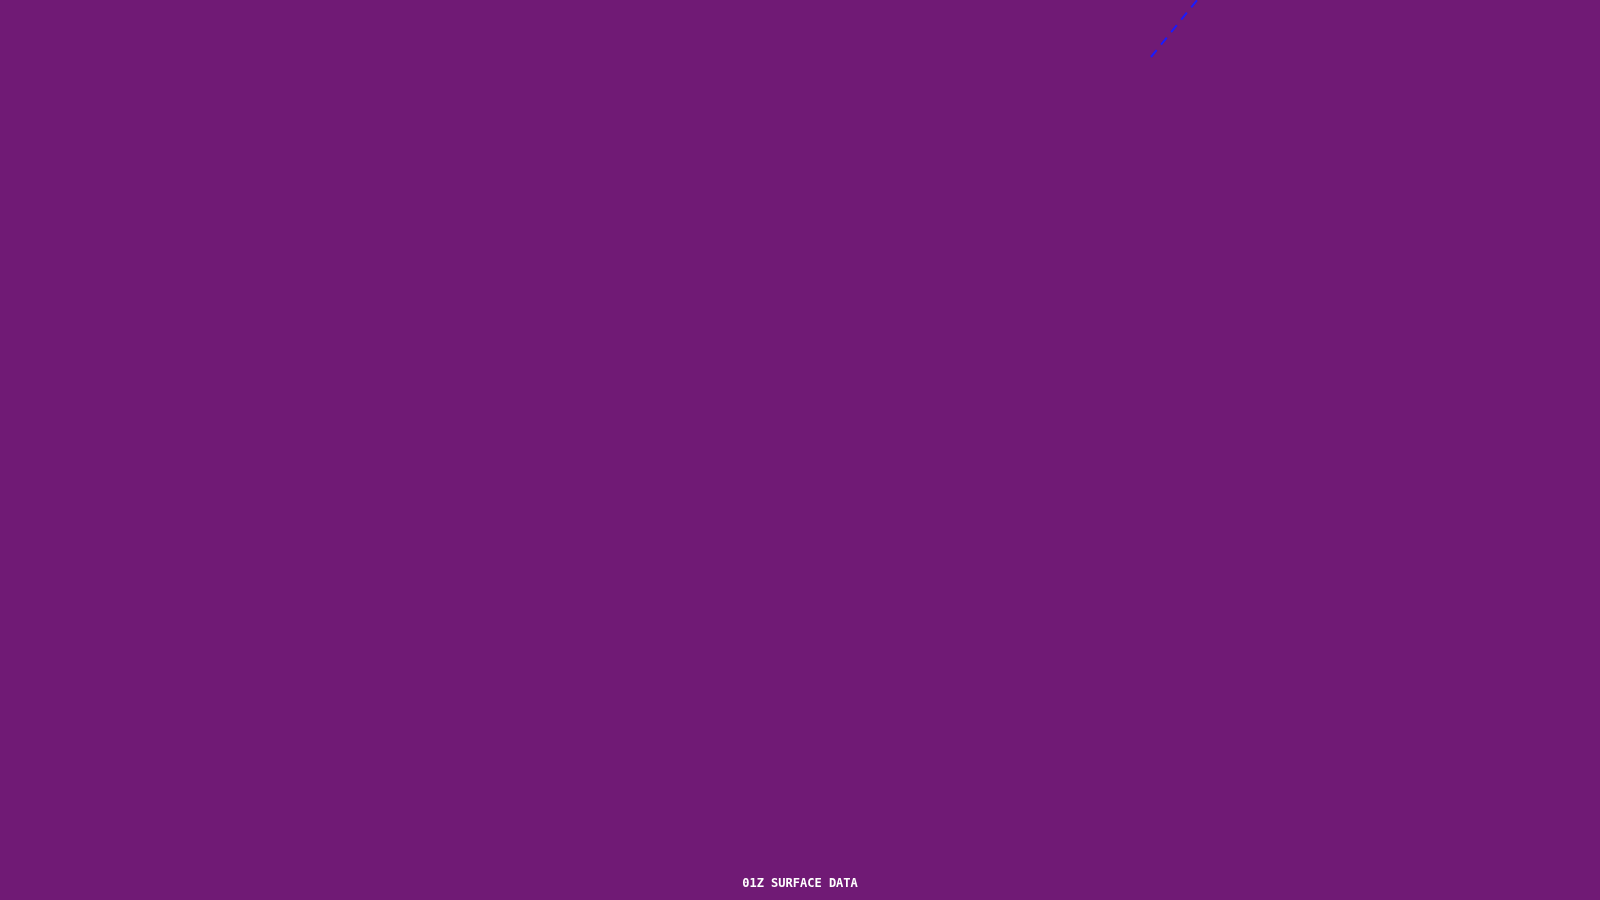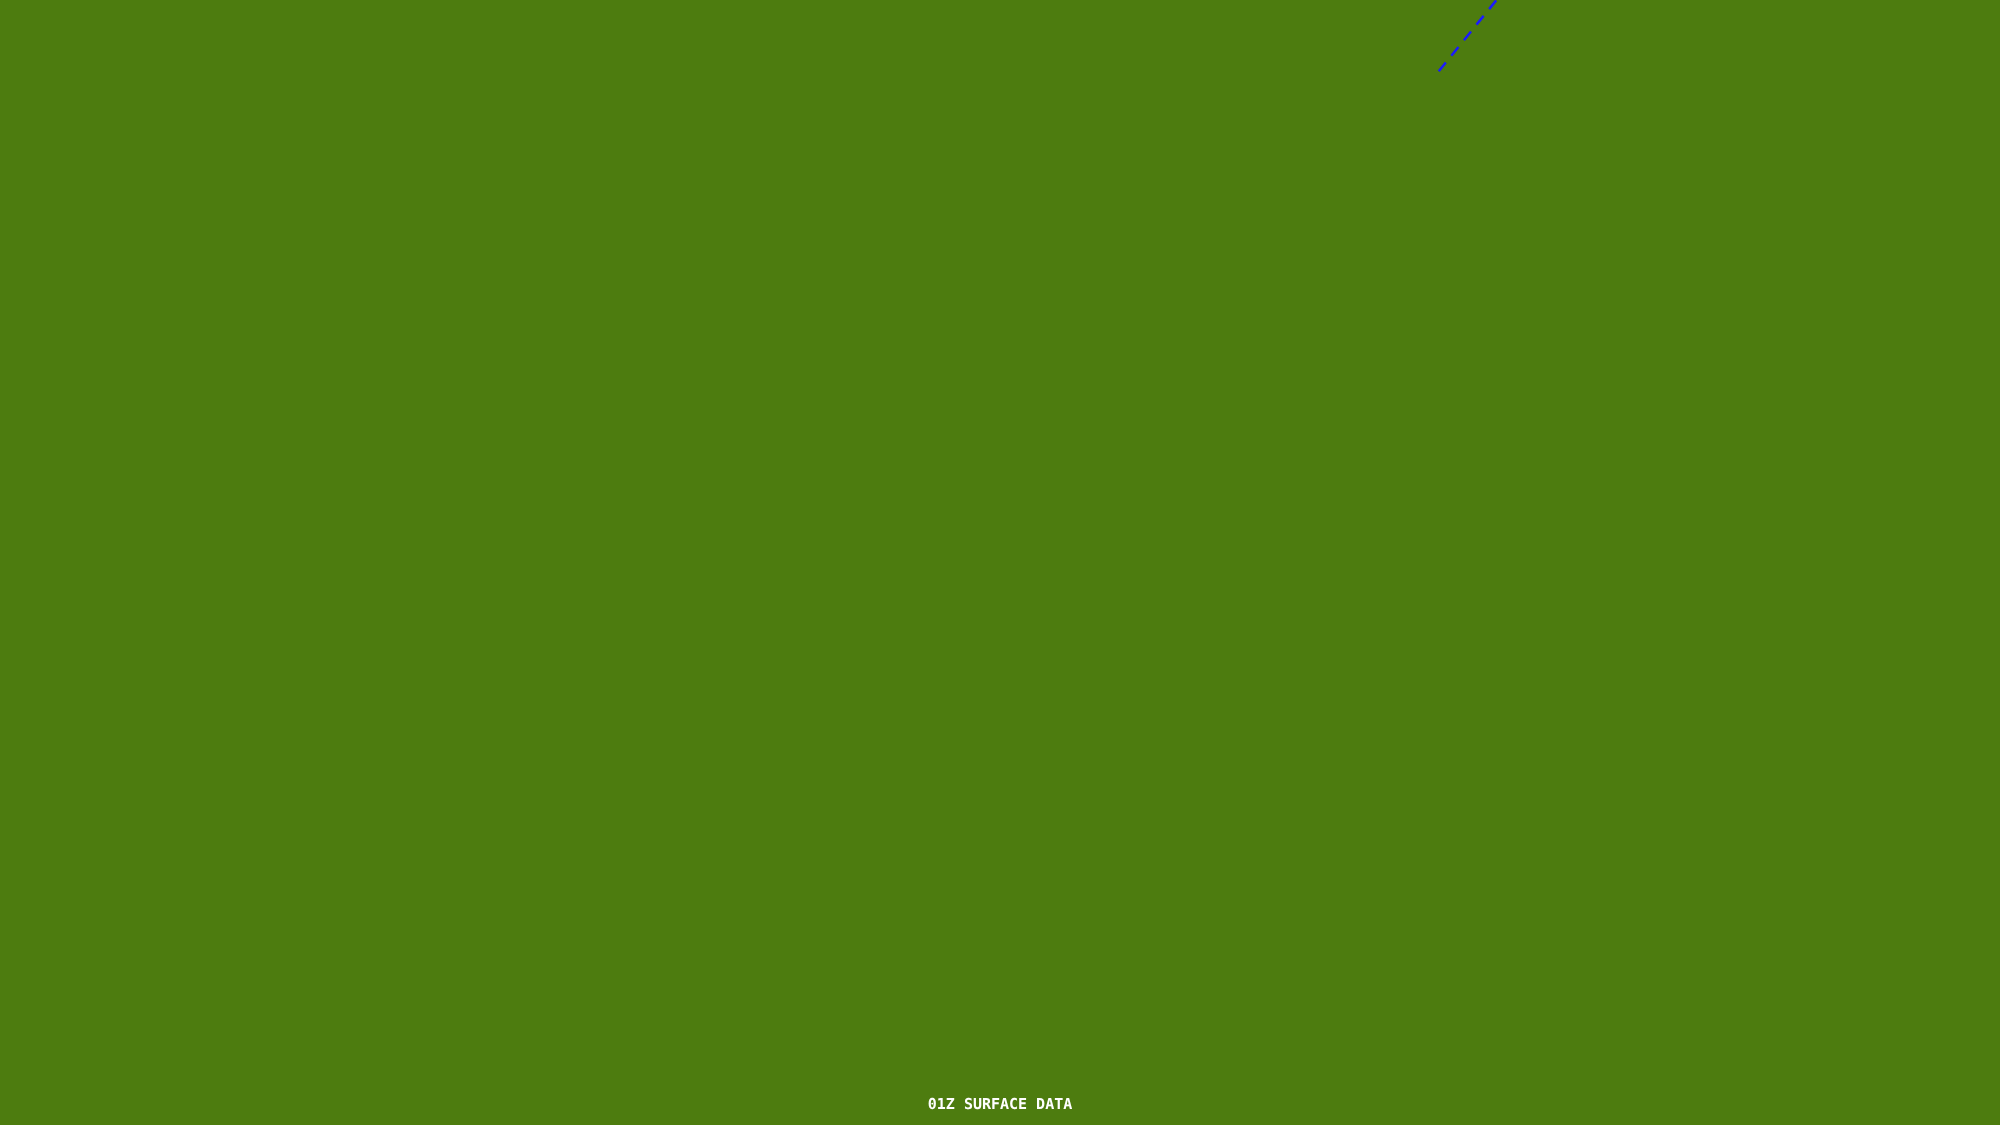--- a/index.html
+++ b/index.html
@@ -7,21 +7,21 @@
     padding: 0;
     width: 1600px;
     height: 900px;
     background: #000000;
     overflow: hidden;
   }
   .map-viewport {
     position: relative;
     width: 1600px;
     height: 900px;
-    background: #4d7c0f;
+    background: #701a75;
   }
   .map-canvas-svg {
     position: absolute;
     left: 0;
     top: 0;
     width: 1600px;
     height: 900px;
     display: block;
   }
   .status-label {

